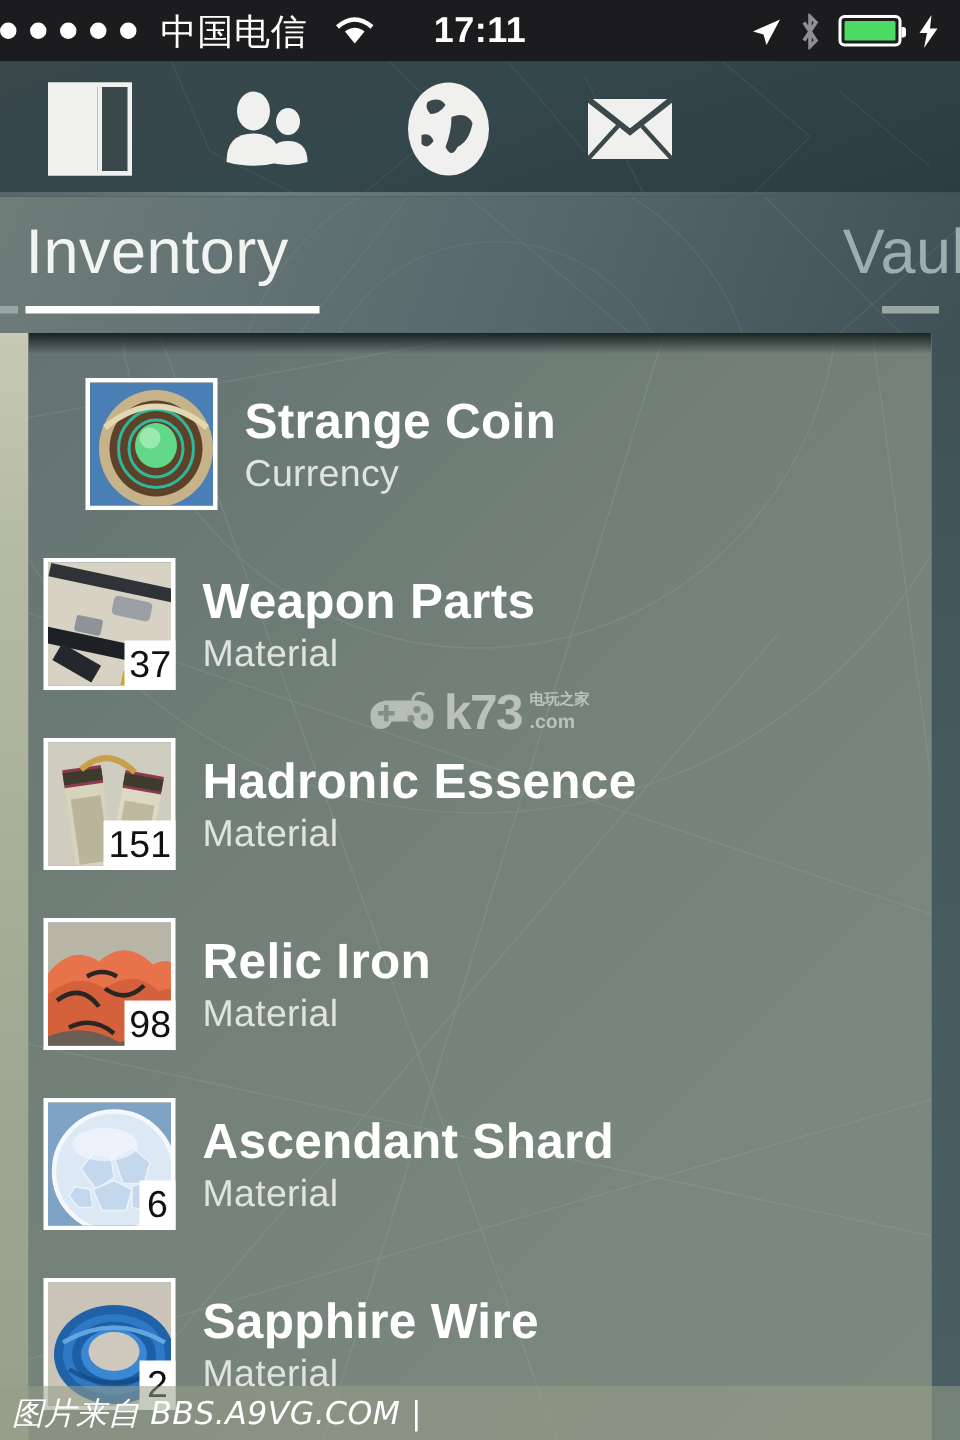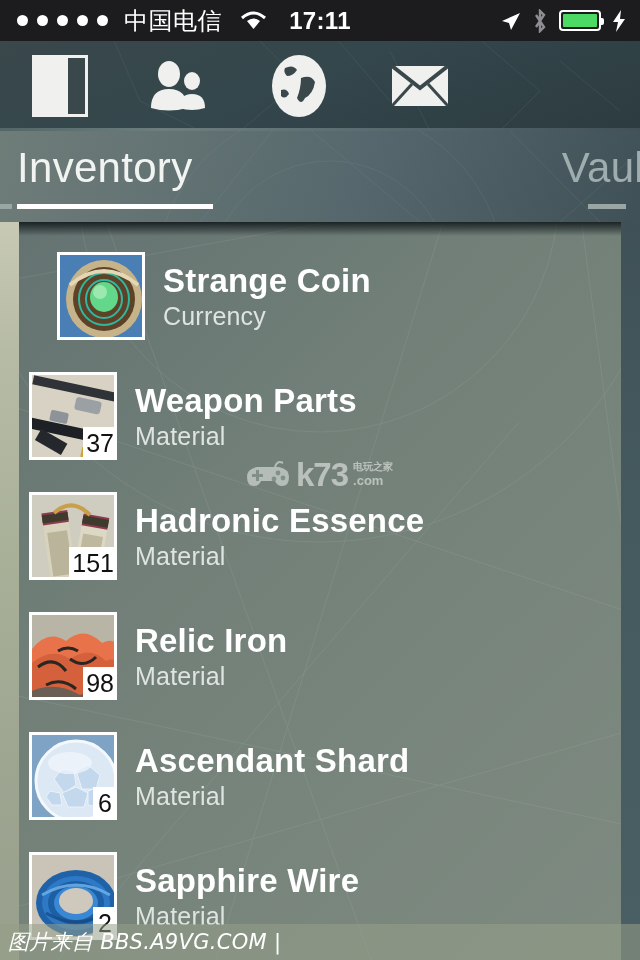--- a/index.html
+++ b/index.html
@@ -11,21 +11,21 @@
   }
 
   
   #status-bar{
     position:absolute; top:0; left:0; width:640px; height:41px;
     background:#1c1c1e;
     display:flex; align-items:center;
     color:#ffffff;
     z-index:40;
   }
-  #status-left{ display:flex; align-items:center; gap:9px; padding-left:17px; }
+  #status-left{ display:flex; align-items:center; gap:9px; }
   .sig-dot{ width:11px; height:11px; border-radius:50%; background:#ffffff; display:block; }
   #carrier-label{ font-size:24px; letter-spacing:.5px; margin-left:7px; font-family:"DejaVu Sans", sans-serif; }
   #wifi-icon{ margin-left:9px; display:block; }
   #status-center{ position:absolute; left:0; right:0; text-align:center; pointer-events:none; }
   #clock-label{ font-size:24px; font-weight:bold; letter-spacing:.3px; }
   #status-right{ position:absolute; right:14px; display:flex; align-items:center; gap:11px; }
   #battery-shell{
     width:42px; height:21px; border:2px solid #ffffff; border-radius:4px;
     padding:2px; position:relative;
   }

